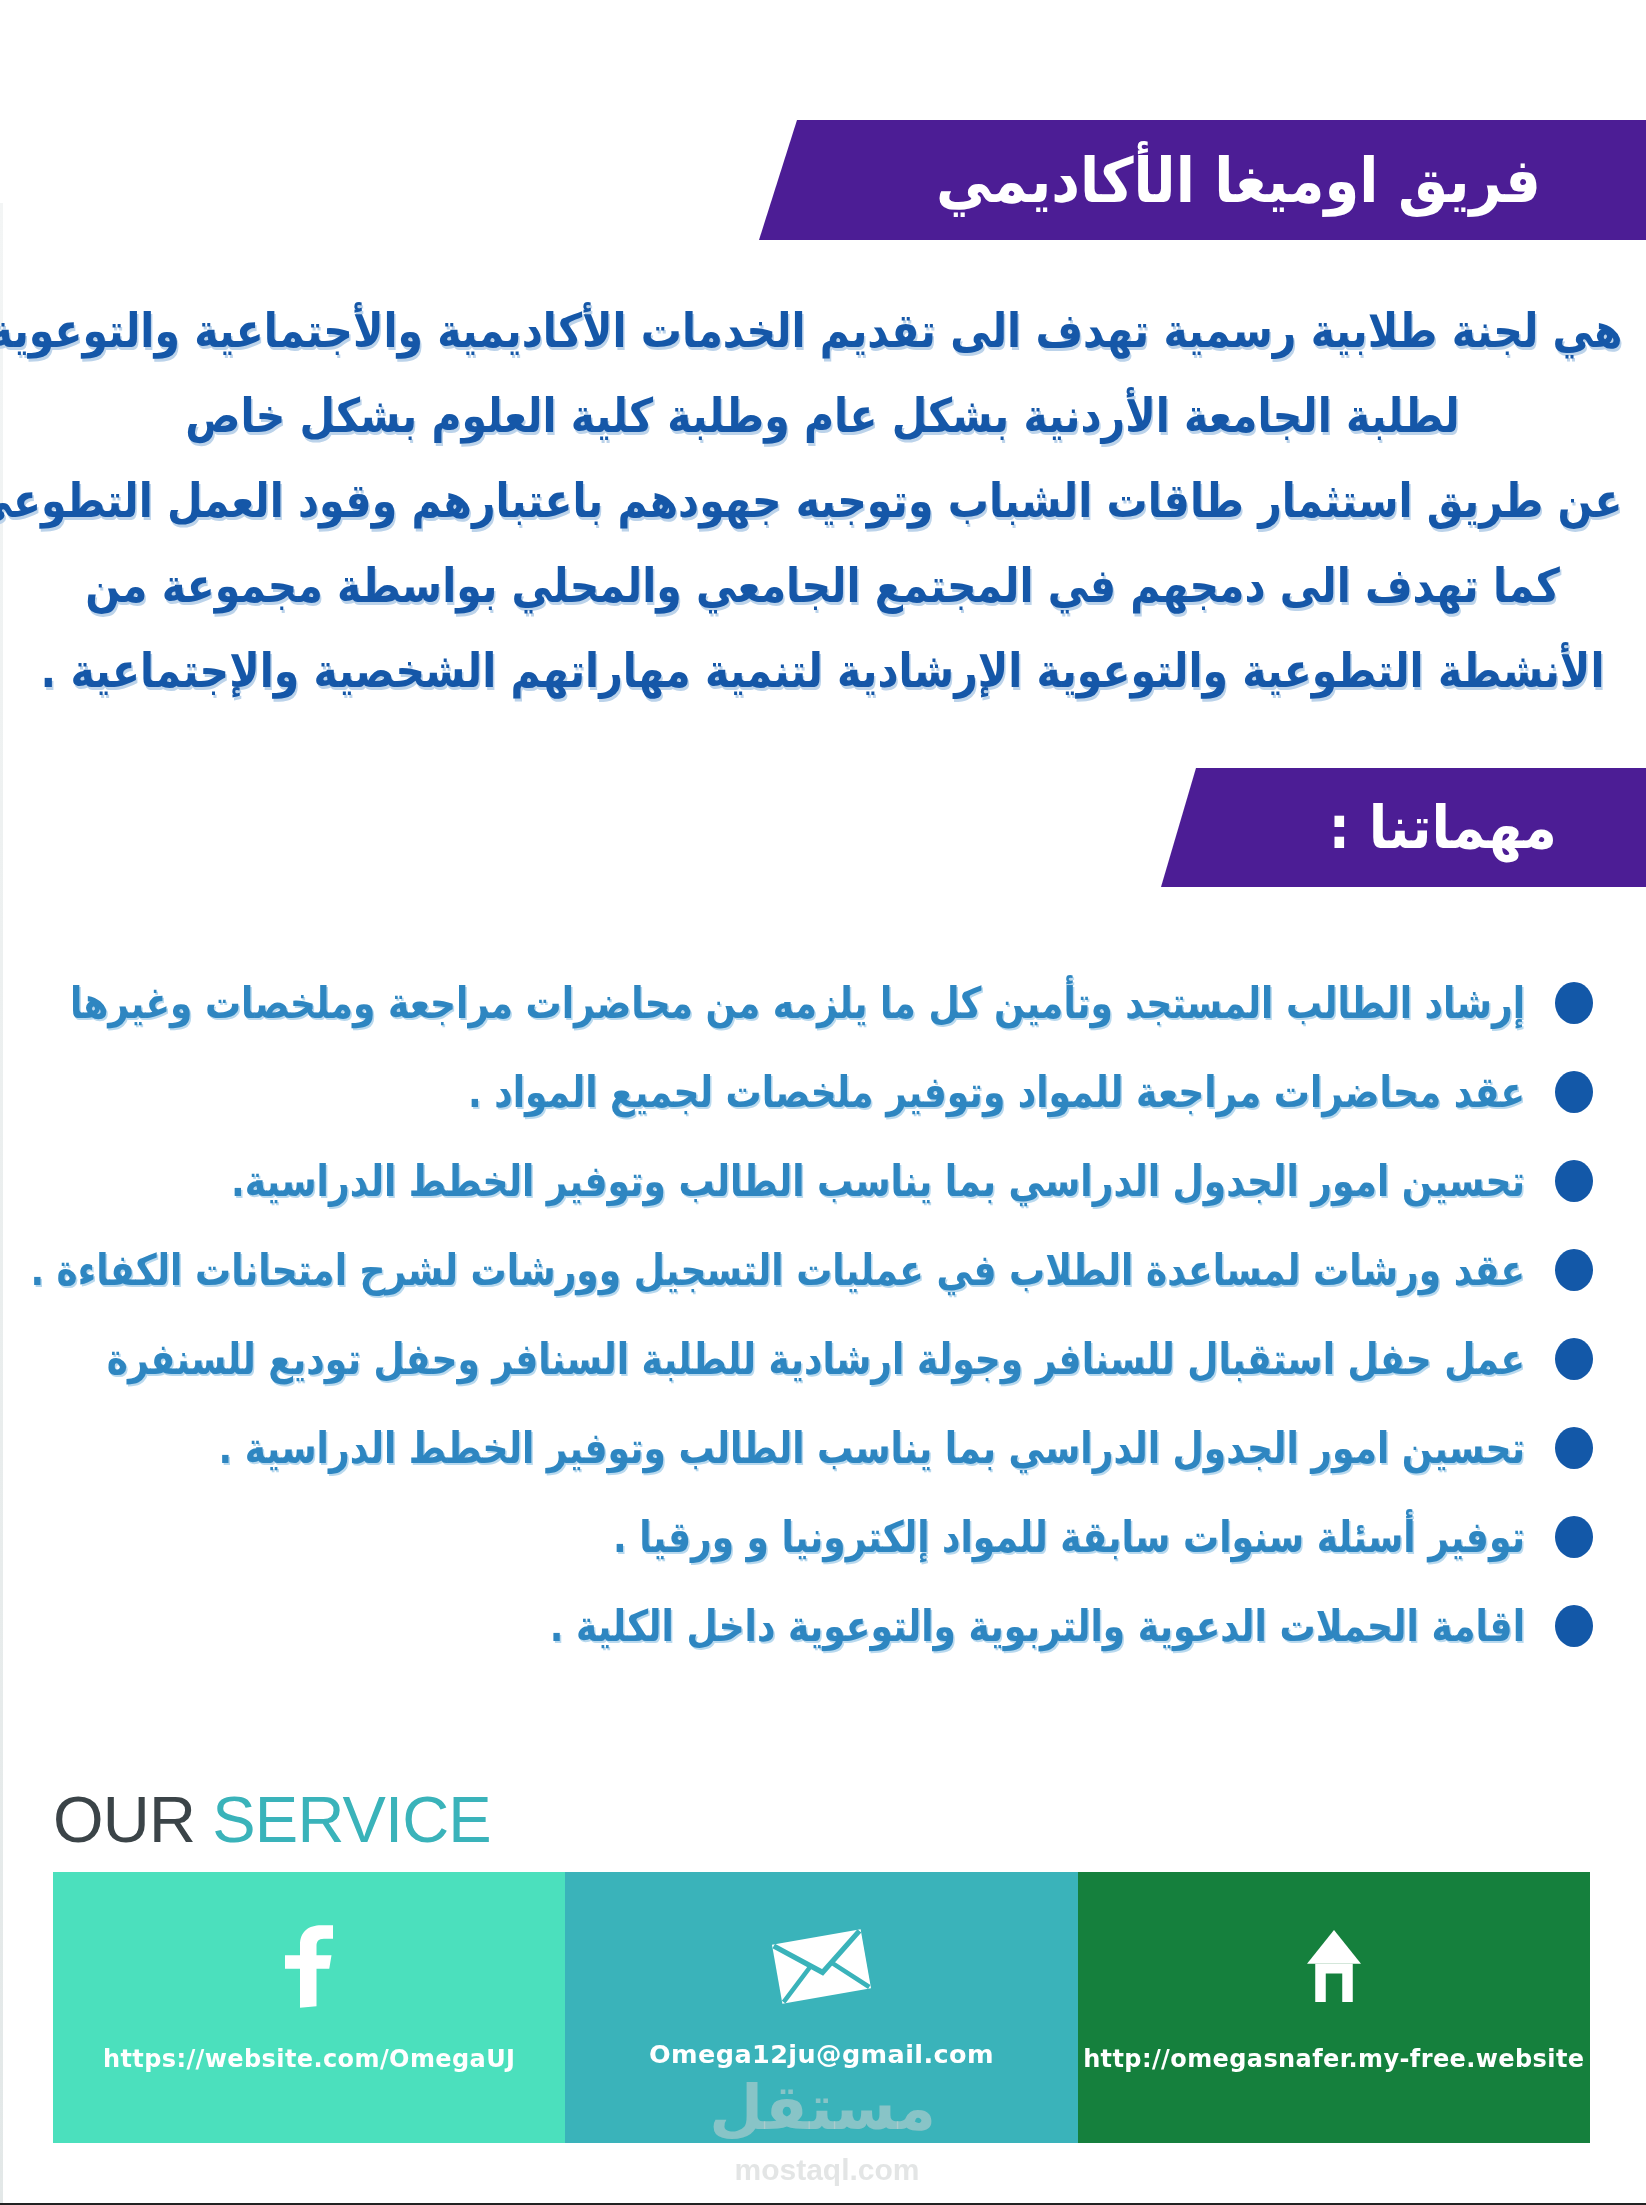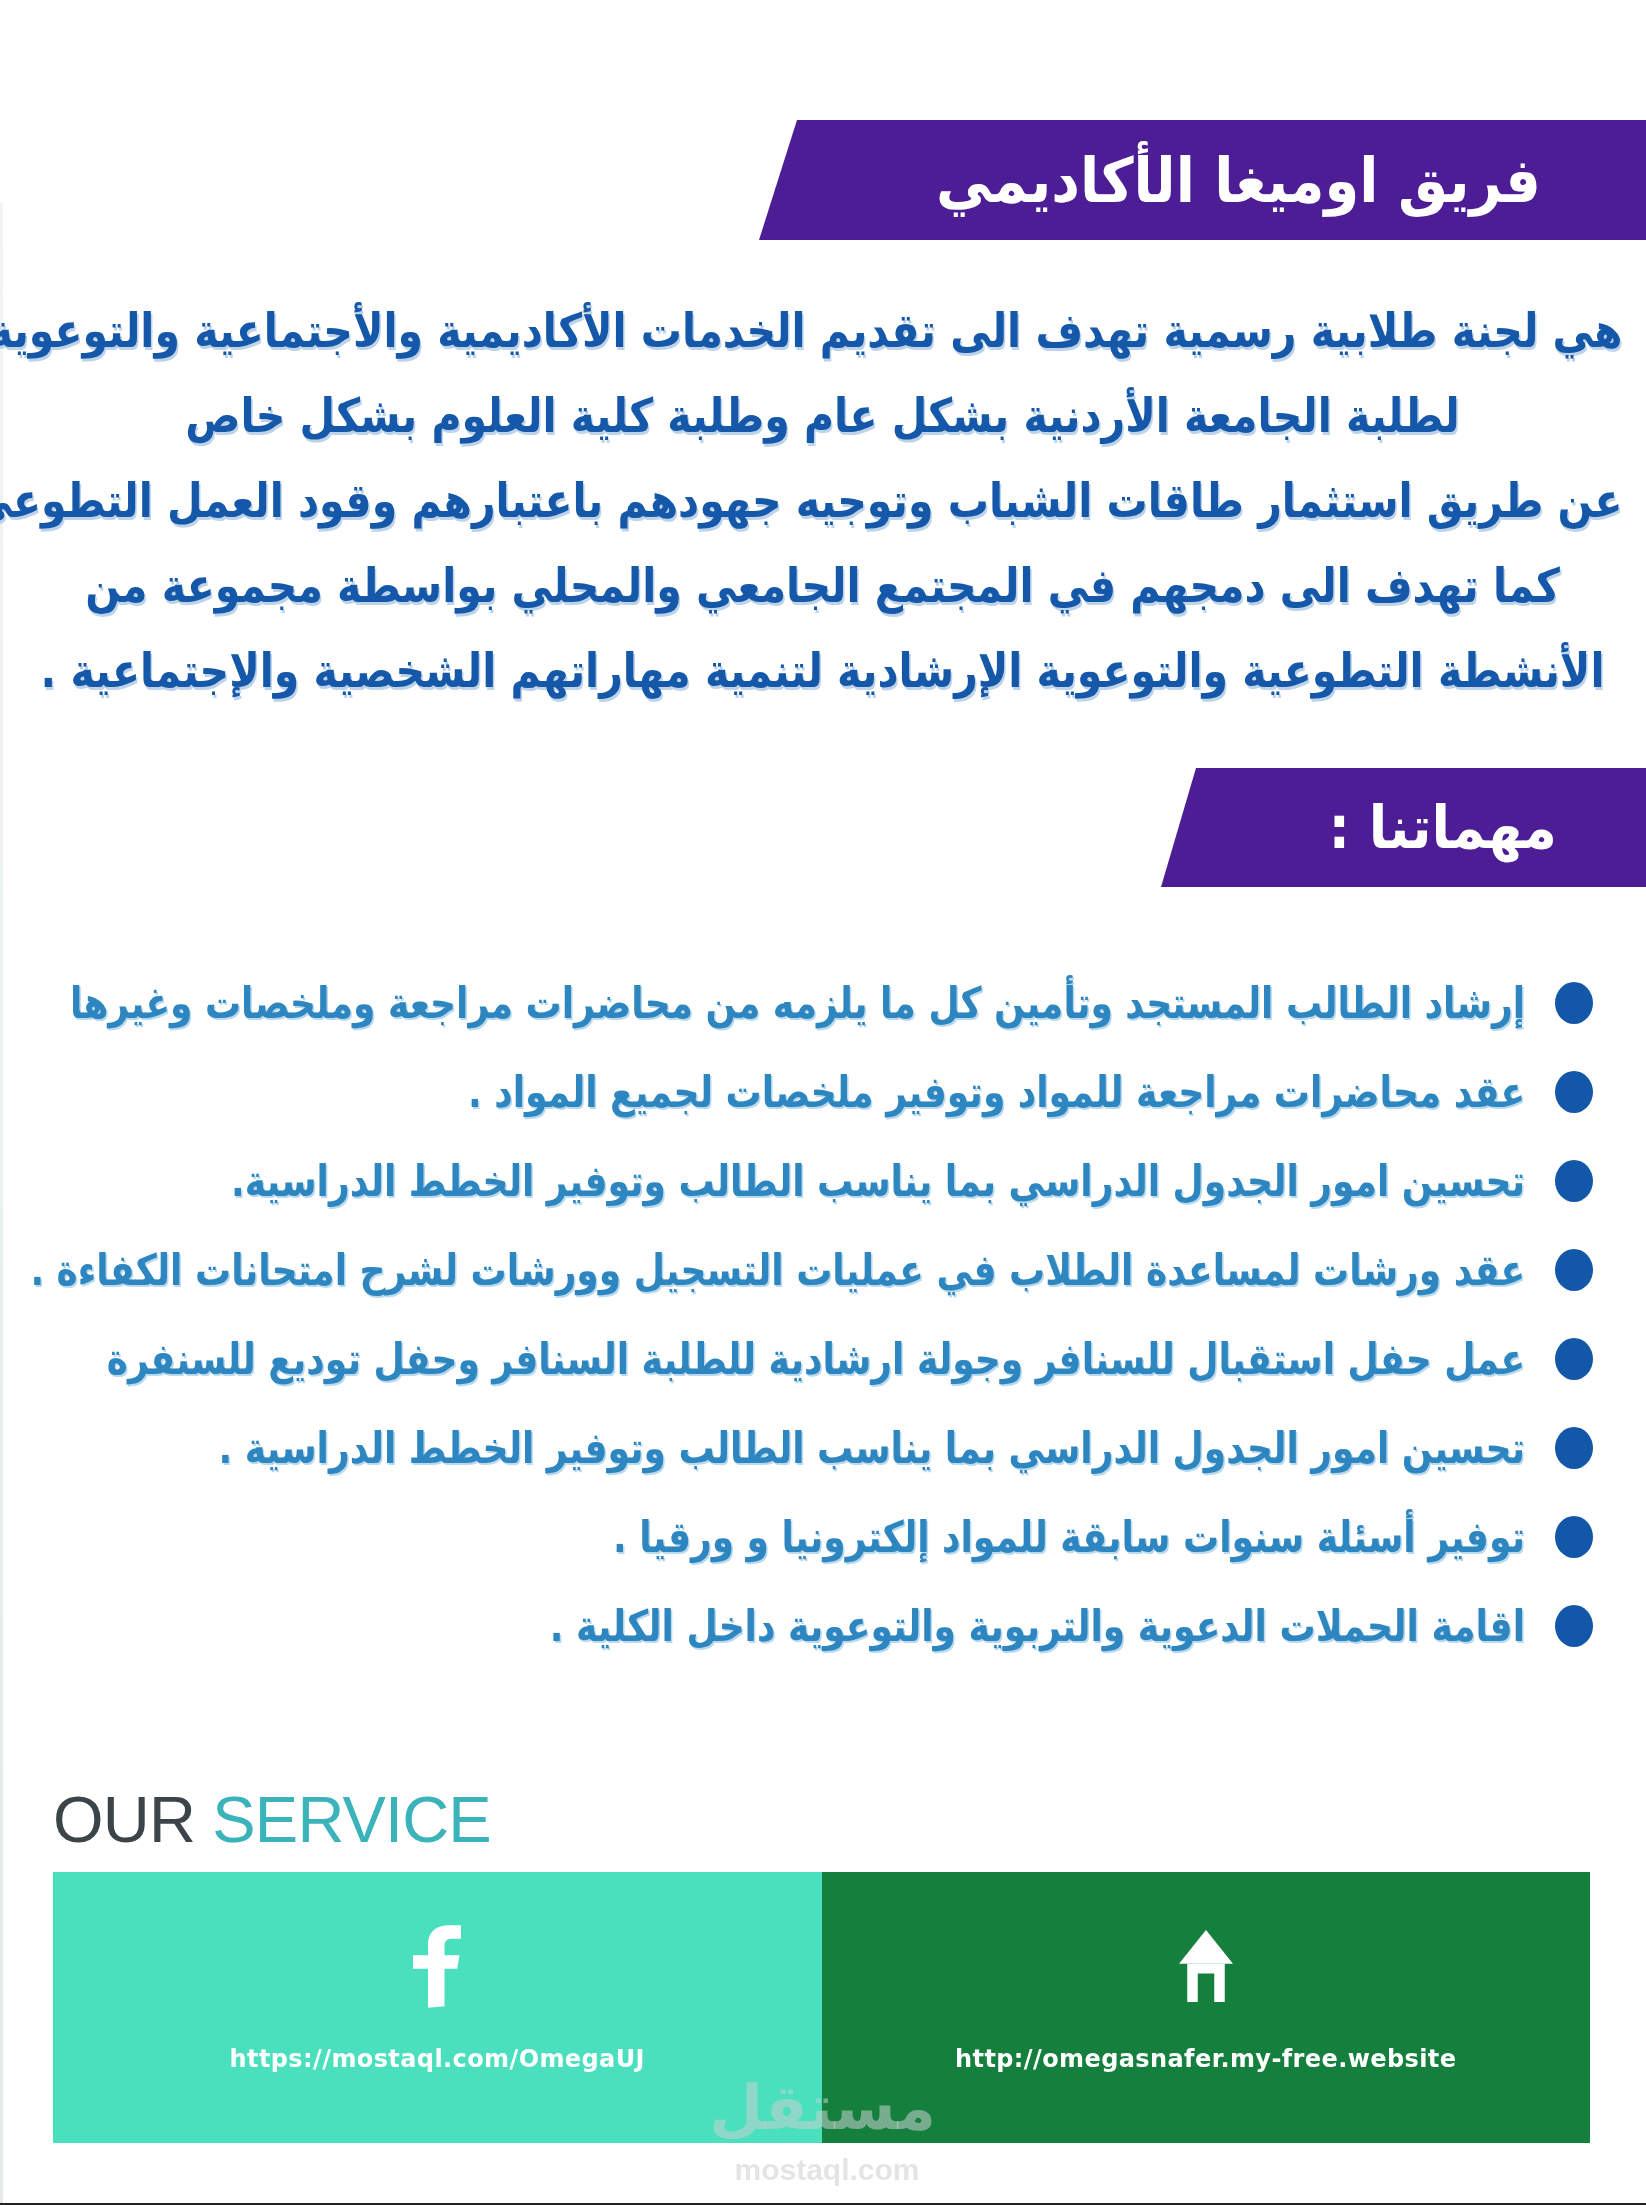--- a/index.html
+++ b/index.html
@@ -154,21 +154,33 @@
   <span class="accent">SERVICE</span>
 </div>
 
 <div class="services">
   <a class="service svc-fb">
     <span class="svc-icon">
       <svg width="60" height="83" viewBox="0 0 80 110">
         <path d="M28 110 V58 H8 V40 H28 V26 C28 8 40 0 56 0 H72 V18 H60 C52 18 50 22 50 28 V40 H70 L67 58 H50 V108 Z" fill="#ffffff"></path>
       </svg>
     </span>
-    <span class="svc-label">https://mostaql.com/OmegaUJ</span>
+    <span class="svc-label">https://website.com/OmegaUJ</span>
+  </a>
+  <a class="service svc-mail">
+    <span class="svc-icon">
+      <svg width="105" height="75" viewBox="0 0 140 100">
+        <g transform="rotate(-10 70 50)">
+          <rect x="10" y="10" width="120" height="80" fill="#ffffff"></rect>
+          <path d="M12 12 L70 58 L128 12" stroke="#3ab3ba" stroke-width="7" fill="none"></path>
+          <path d="M12 88 L55 48 M128 88 L85 48" stroke="#3ab3ba" stroke-width="6" fill="none"></path>
+        </g>
+      </svg>
+    </span>
+    <span class="svc-label">Omega12ju@gmail.com</span>
   </a>
   <a class="service svc-web">
     <span class="svc-icon">
       <svg width="54" height="72" viewBox="0 0 72 96">
         <polygon points="36,0 72,45 0,45" fill="#ffffff"></polygon>
         <polygon points="11,45 61,45 61,96 47,96 47,58 25,58 25,96 11,96" fill="#ffffff"></polygon>
       </svg>
     </span>
     <span class="svc-label">http://omegasnafer.my-free.website</span>
   </a>

